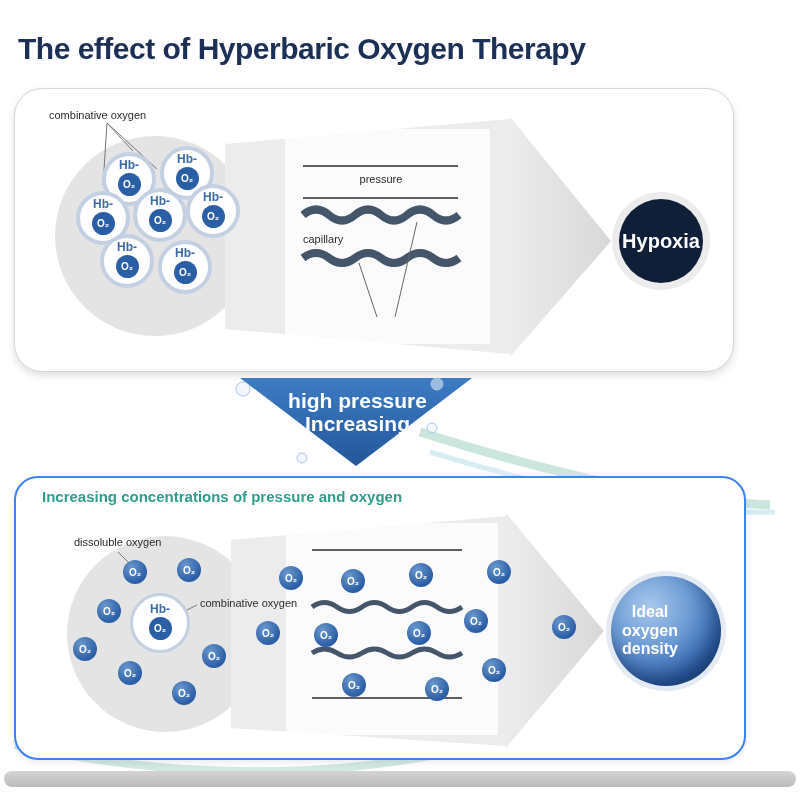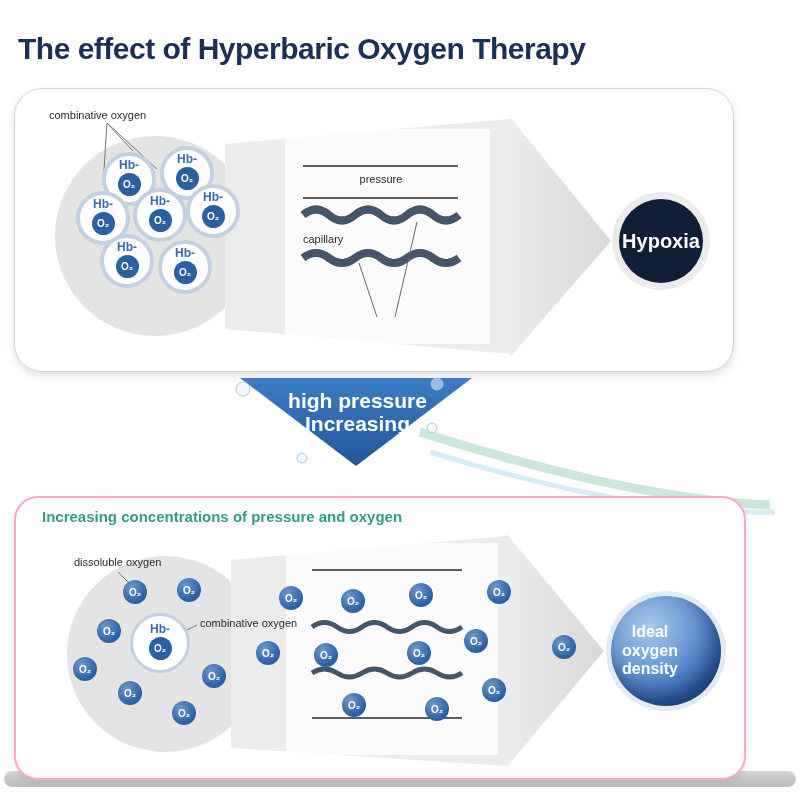--- a/index.html
+++ b/index.html
@@ -7,21 +7,21 @@
           font-family:"Liberation Sans", sans-serif;}
   .abs{position:absolute;}
 
   
   #page-title{left:18px;top:32px;font-size:30px;font-weight:bold;color:#1c2f55;letter-spacing:-0.5px;}
 
   
   .panel{background:#fff;box-sizing:border-box;padding-left:15px;}
   #top-panel{left:14px;top:88px;width:720px;height:284px;border:1px solid #d4d4d4;
              border-radius:28px;box-shadow:0 4px 8px rgba(0,0,0,0.12);}
-  #bottom-panel{left:14px;top:496px;width:732px;height:284px;border:2px solid #f9a8d4;
+  #bottom-panel{left:14px;top:476px;width:732px;height:284px;border:2px solid #3b82f6;
              border-radius:24px;box-shadow:0 3px 6px rgba(0,0,0,0.08);}
   .panel svg{position:absolute;left:0;top:0;}
 
   
   .lbl{position:absolute;font-size:11px;color:#2b2b2b;}
   .center{text-align:center;}
 
   
   .cell{position:absolute;width:54px;height:54px;border-radius:50%;background:#fff;
         border:4px solid #c3d0e2;box-sizing:border-box;}

